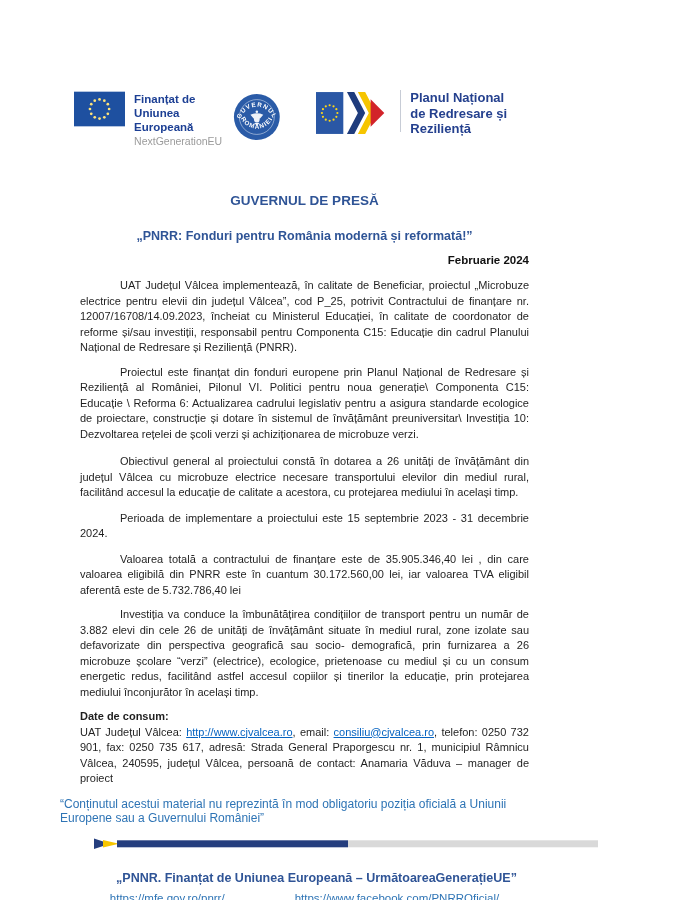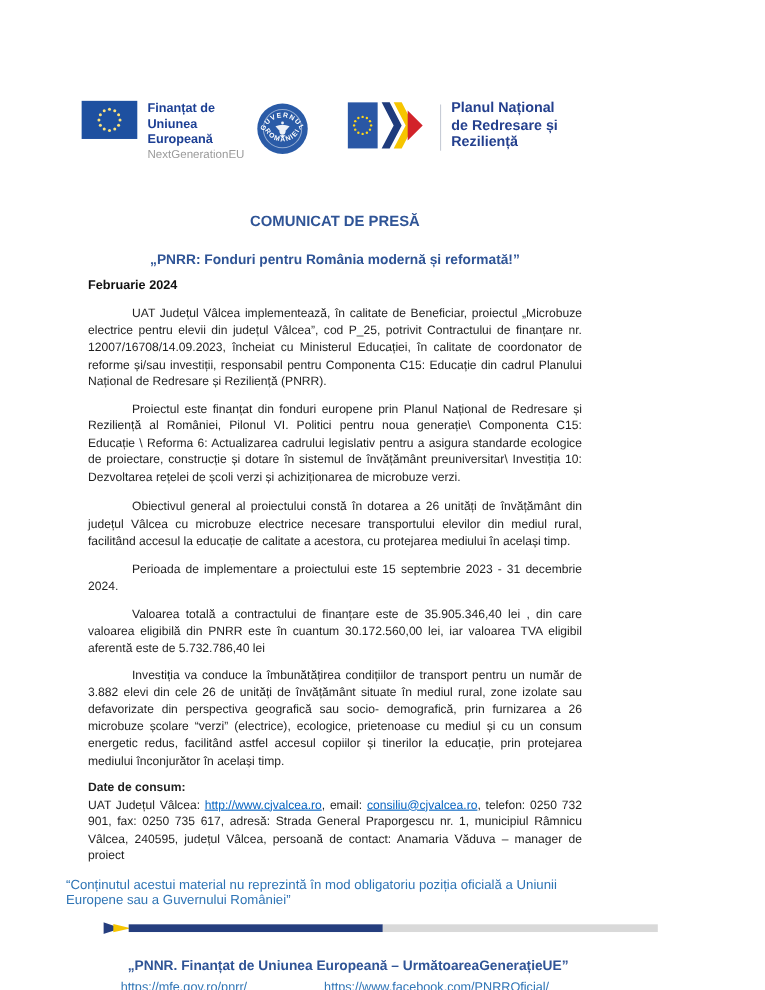--- a/index.html
+++ b/index.html
@@ -16,28 +16,28 @@
 
   
   .logos{
     margin:90px 52px 0 74px;
     display:flex;justify-content:space-between;align-items:flex-start;
   }
   .eu-logo{display:flex;gap:9px;align-items:flex-start;}
   .eu-text{padding-top:2px;}
   .eu-l1,.eu-l2{font-weight:bold;color:#1C3F94;font-size:11.5px;line-height:14px;}
   .eu-l3{color:#9b9b9b;font-size:10.5px;line-height:15px;}
-  .pnrr-logo{display:flex;align-items:flex-end;gap:9px;padding-left:36px;}
+  .pnrr-logo{display:flex;align-items:flex-start;gap:9px;padding-left:36px;}
   .pnrr-text{font-weight:bold;color:#24408E;font-size:13px;line-height:15.5px;}
   .pnrr-sep{width:1.5px;height:42px;background:#c7ccd6;}
 
   
   .title{font-size:13.5px;font-weight:bold;color:#2F5496;text-align:center;margin:44px 80px 0;}
   .subtitle{font-size:12.5px;font-weight:bold;color:#2F5496;text-align:center;margin:21px 80px 0;}
-  .date{margin:11px 80px 0;font-weight:bold;font-size:11.5px;color:#111;}
+  .date{margin:11px 80px 0;text-align:right;font-weight:bold;font-size:11.5px;color:#111;}
 
   
   .bodytext{margin:9px 80px 0;font-size:11px;line-height:15.5px;text-align:justify;}
   .ind{text-indent:40px;}
   .mt12{margin-top:12px;}
   .contact-h{margin:9px 80px 0;font-size:11px;font-weight:bold;line-height:15.5px;}
   .contact-p{margin:0 80px;}
 
   
   .seal-wrap{text-align:center;margin-top:4px;}
@@ -125,21 +125,21 @@
         <polygon points="60,8 75,23 60,38" fill="#D2232A"></polygon>
       </svg>
       <div class="pnrr-sep"></div>
       <div class="pnrr-text">
         <div>Planul Național</div>
         <div>de Redresare și Reziliență</div>
       </div>
     </div>
   </header>
 
-  <div class="title">COMUNICAT DE PRESĂ</div>
+  <div class="title">GUVERNUL DE PRESĂ</div>
   <div class="subtitle">„PNRR: Fonduri pentru România modernă și reformată!”</div>
   <div class="date">Februarie 2024</div>
 
   <p class="bodytext ind mt12"><span class="b">UAT Județul Vâlcea</span><span> implementează, în calitate de Beneficiar, proiectul </span><span class="b">„Microbuze electrice pentru elevii din județul Vâlcea”, cod P_25</span><span>, potrivit Contractului de finanțare nr. 12007/16708/14.09.2023, încheiat cu Ministerul Educației, în calitate de coordonator de reforme și/sau investiții, responsabil pentru Componenta C15: Educație din cadrul Planului Național de Redresare și Reziliență (PNRR).</span></p>
   <p class="bodytext ind"><span>Proiectul este finanțat din fonduri europene prin Planul Național de Redresare și Reziliență al României, Pilonul VI. Politici pentru noua generație\ Componenta C15: Educație \ Reforma 6: Actualizarea cadrului legislativ pentru a asigura standarde ecologice de proiectare, construcție și dotare în sistemul de învățământ preuniversitar\ Investiția 10: Dezvoltarea rețelei de școli verzi și achiziționarea de microbuze verzi.</span></p>
   <p class="bodytext ind mt12"><span class="b">Obiectivul general al proiectului</span><span> constă în dotarea a 26 unități de învățământ din județul Vâlcea cu microbuze electrice necesare transportului elevilor din mediul rural, facilitând accesul la educație de calitate a acestora, cu protejarea mediului în același timp.</span></p>
   <p class="bodytext ind" style="margin-top:10px;"><span class="b">Perioada de implementare</span><span> a proiectului este </span><span class="b">15 septembrie 2023 - 31 decembrie 2024.</span></p>
   <p class="bodytext ind" style="margin-top:10px;"><span class="b">Valoarea totală</span><span> a contractului de finanțare este de </span><span class="b">35.905.346,40 lei</span><span> , din care valoarea eligibilă din PNRR este în cuantum 30.172.560,00 lei, iar valoarea TVA eligibil aferentă este de 5.732.786,40 lei</span></p>
   <p class="bodytext ind"><span>Investiția va conduce la îmbunătățirea condițiilor de transport pentru un număr de 3.882 elevi din cele 26 de unități de învățământ situate în mediul rural, zone izolate sau defavorizate din perspectiva geografică sau socio- demografică, prin furnizarea a 26 microbuze școlare “verzi” (electrice), ecologice, prietenoase cu mediul și cu un consum energetic redus, facilitând astfel accesul copiilor și tinerilor la educație, prin protejarea mediului înconjurător în același timp.</span></p>
 

